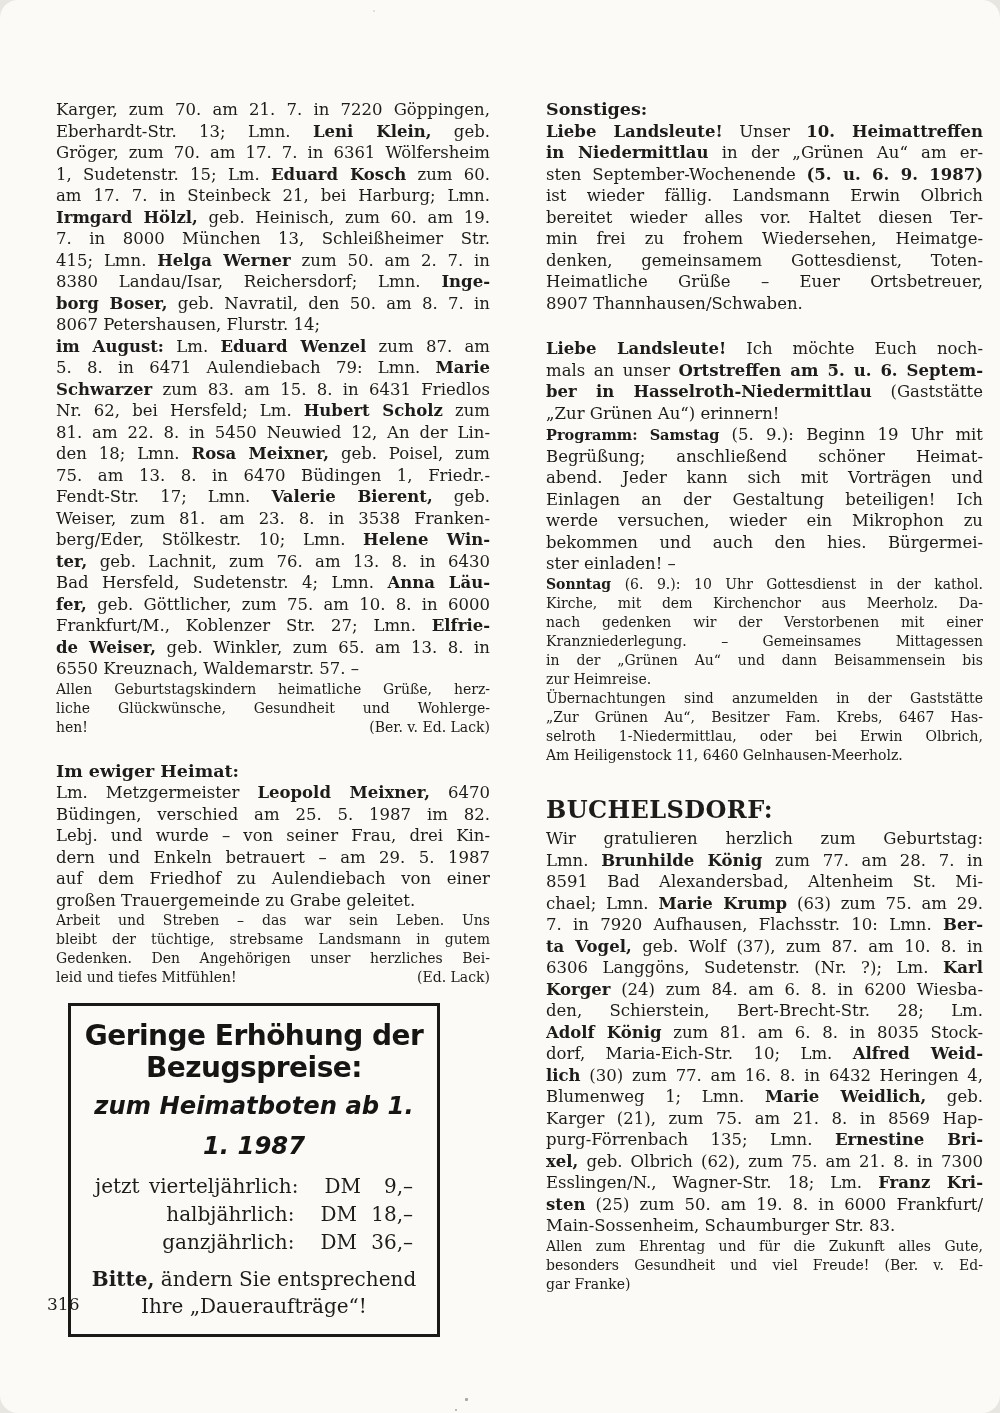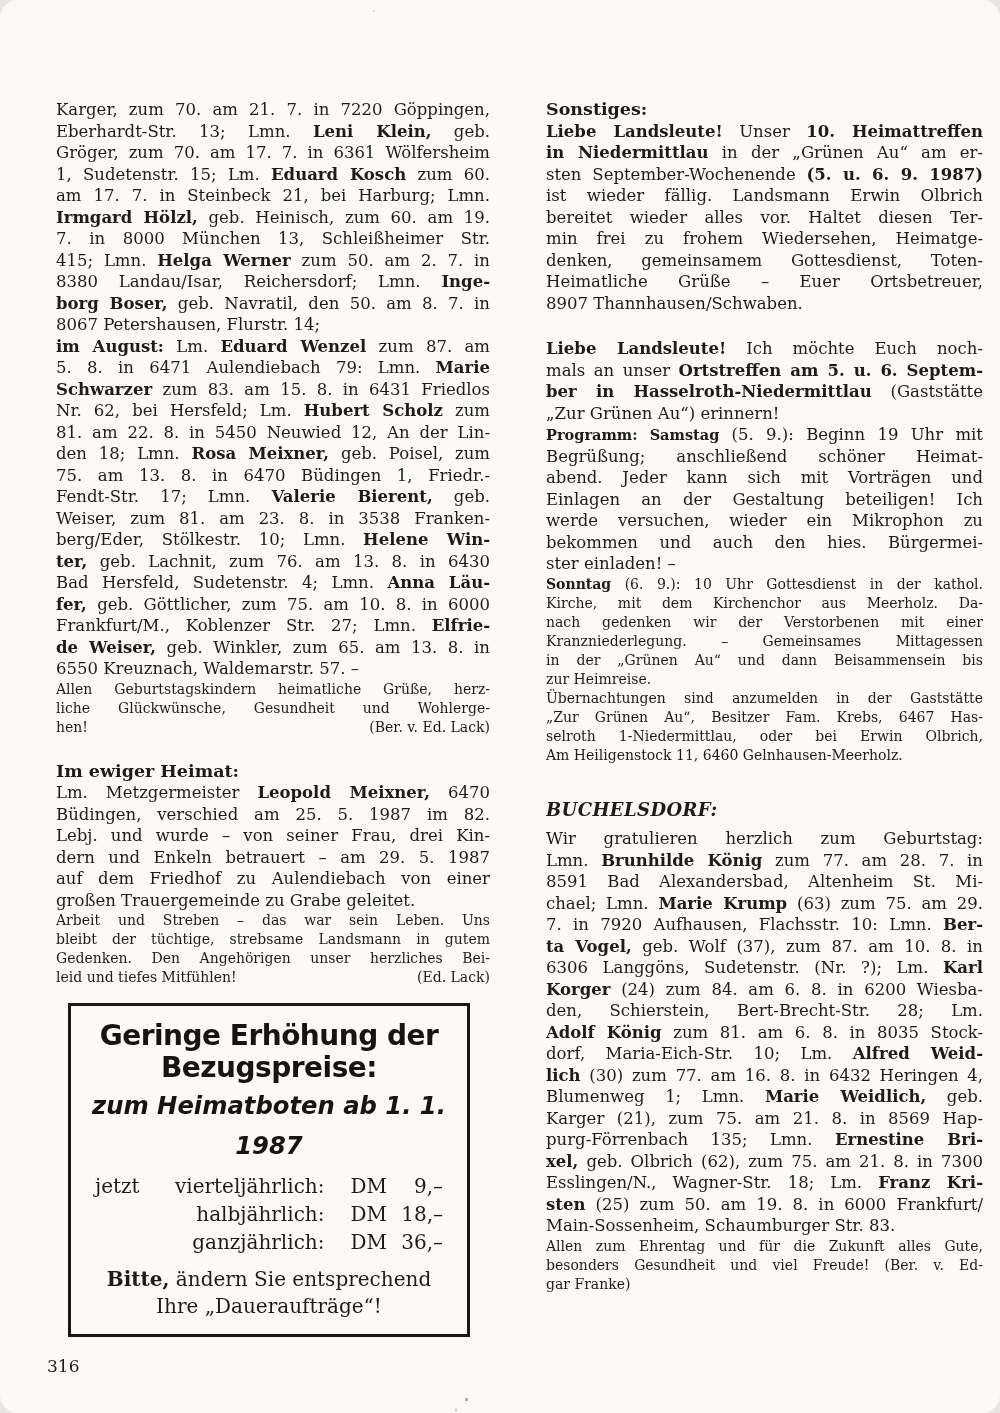--- a/index.html
+++ b/index.html
@@ -21,28 +21,28 @@
     text-align:justify;text-align-last:justify;
     white-space:normal;overflow:hidden;
   }
   .line.last{text-align-last:auto;}
   .para .line{font-size:16.5px;line-height:21.5px;}
   .small .line{font-size:14px;line-height:19px;}
   .heading .line, .heading-caps .line{
     font-weight:bold;font-size:17.5px;line-height:21.5px;
     text-align:left;text-align-last:auto;
   }
-  .heading-caps .line{font-size:18px;letter-spacing:.4px;font-style:italic;}
+  .heading-caps .line{font-size:24px;letter-spacing:.4px;}
   .line.split{display:flex;justify-content:space-between;text-align:left;text-align-last:auto;}
   b{font-weight:bold;}
   b.lead{font-size:.88em;}
 
   
   .notice{
-    margin:16px 0 8px 12px;width:402px;box-sizing:border-box;
+    margin:16px 0 8px 12px;width:372px;box-sizing:border-box;
     border:3px solid #1a1918;padding:14px 10px 14px;
     text-align:center;background:transparent;
   }
   .notice-title{
     font-family:"DejaVu Sans","Liberation Sans",sans-serif;
     font-weight:bold;font-size:28px;line-height:32px;letter-spacing:-.5px;
     color:#161513;
   }
   .notice-sub{
     font-family:"DejaVu Sans","Liberation Sans",sans-serif;
@@ -50,21 +50,21 @@
     transform:scaleX(.97);transform-origin:center;
     margin-top:2px;color:#161513;
   }
   .price-table{margin:6px 14px 0;font-size:20px;line-height:28px;}
   .price-row{display:flex;align-items:center;}
   .price-prefix{width:58px;text-align:left;}
   .price-label{flex:1;text-align:right;}
   .price-dm{margin-left:26px;}
   .price-amount{width:56px;text-align:right;}
   .notice-note{font-size:20px;line-height:27px;margin-top:10px;}
-  .page-num{position:absolute;left:47px;top:1356px;font-size:17px;}
+  .page-num{position:absolute;left:47px;top:1294px;font-size:17px;}
 
   
   .speck{position:absolute;background:rgba(110,95,85,.55);border-radius:1px;}
 </style>
 </head>
 <body>
 
 <div class="page">
 
   <div class="col left">

